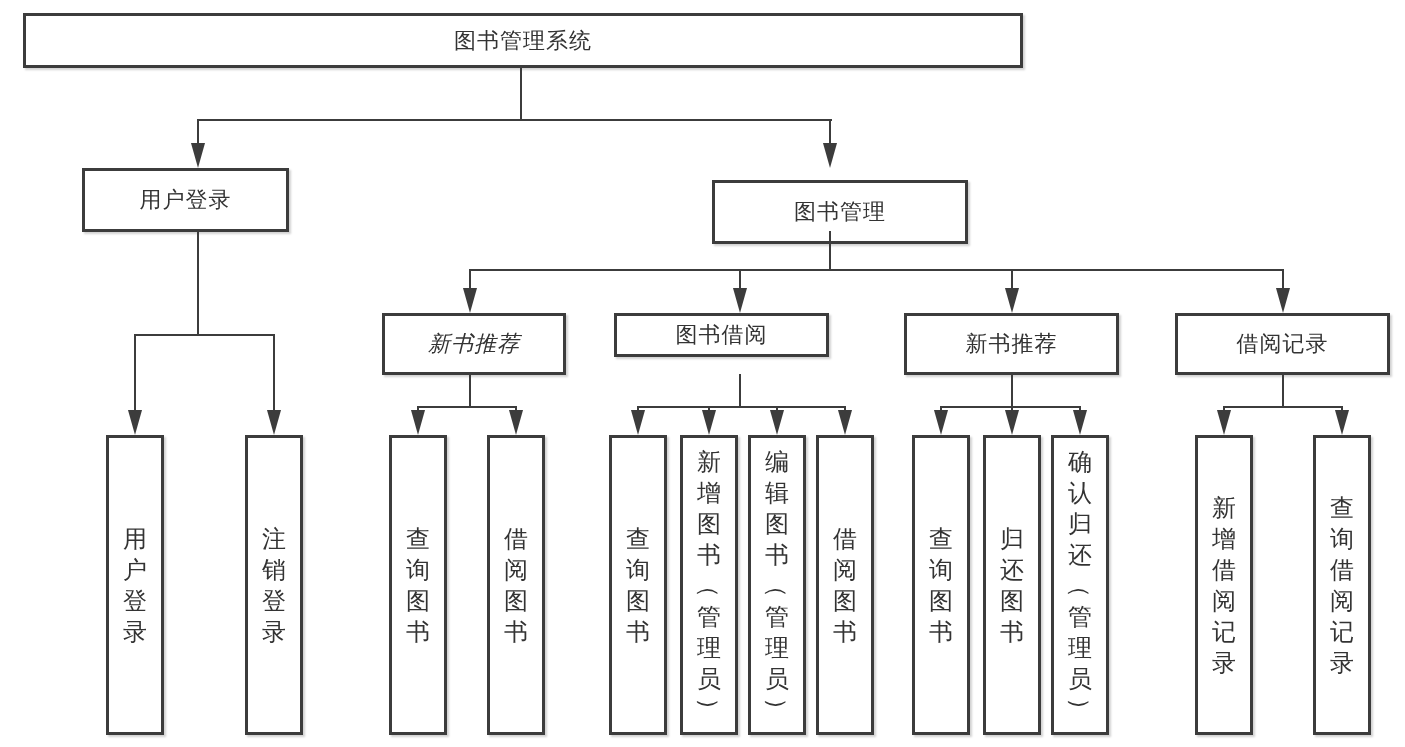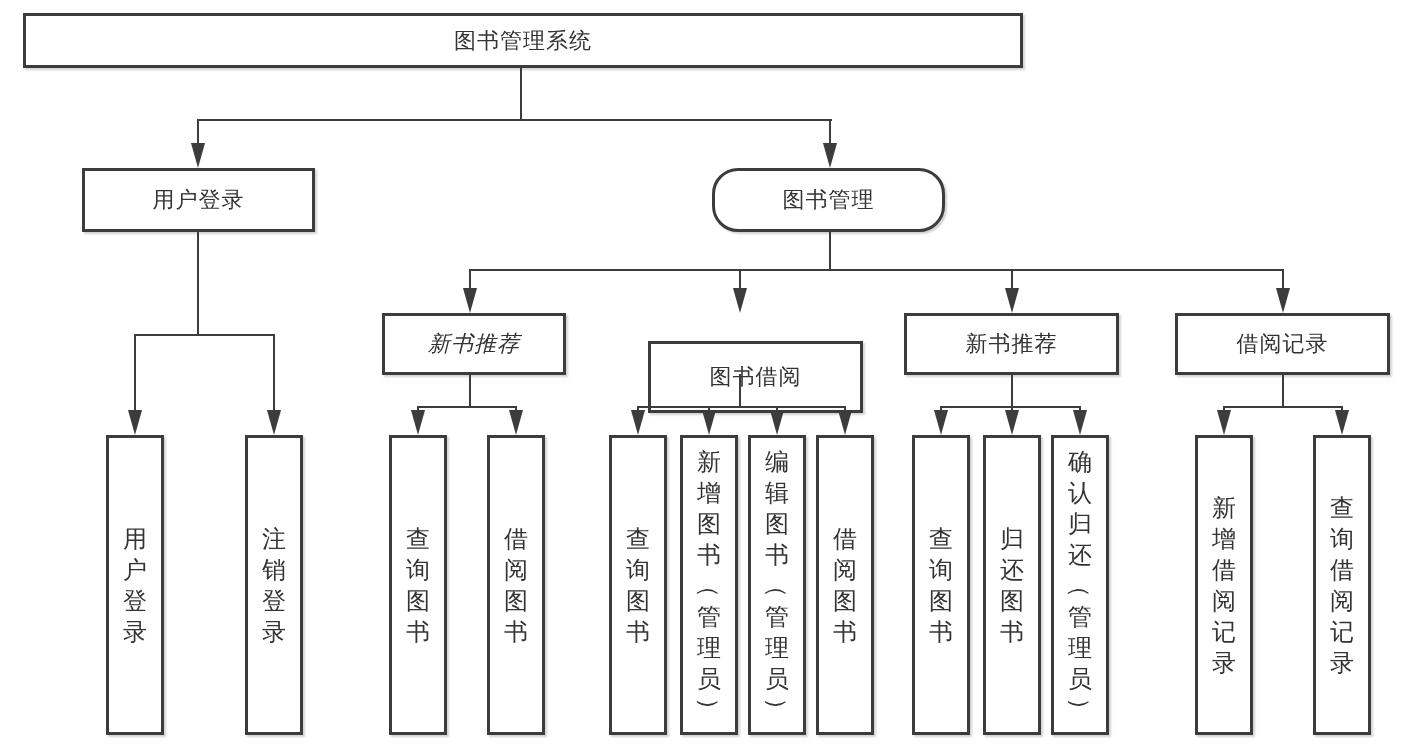--- a/index.html
+++ b/index.html
@@ -52,31 +52,31 @@
 </style>
 </head>
 <body>
 
 <div id="canvas">
 
   <div class="box hbox" style="left:23px;top:13px;width:1000px;height:55px;">
     <span>图书管理系统</span>
   </div>
 
-  <div class="box hbox" style="left:82px;top:168px;width:233px;height:64px;">
+  <div class="box hbox" style="left:82px;top:168px;width:207px;height:64px;">
     <span>用户登录</span>
   </div>
-  <div class="box hbox" style="left:712px;top:168px;width:233px;height:64px;border-radius:26px;">
+  <div class="box hbox" style="left:712px;top:180px;width:256px;height:64px;">
     <span>图书管理</span>
   </div>
 
   <div class="box hbox" style="left:382px;top:313px;width:184px;height:62px;font-style:italic;">
     <span>新书推荐</span>
   </div>
-  <div class="box hbox" style="left:648px;top:313px;width:215px;height:72px;margin-top:28px;">
+  <div class="box hbox" style="left:614px;top:313px;width:215px;height:44px;">
     <span>图书借阅</span>
   </div>
   <div class="box hbox" style="left:904px;top:313px;width:215px;height:62px;">
     <span>新书推荐</span>
   </div>
   <div class="box hbox" style="left:1175px;top:313px;width:215px;height:62px;">
     <span>借阅记录</span>
   </div>
 
   <div class="box leaf" style="left:106px;">

